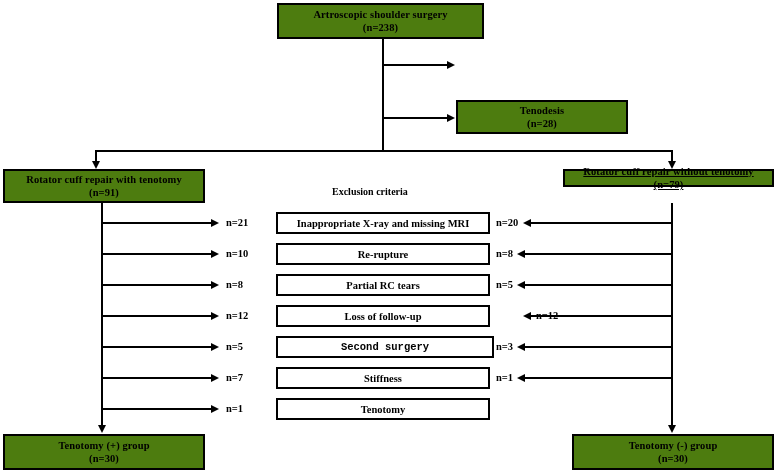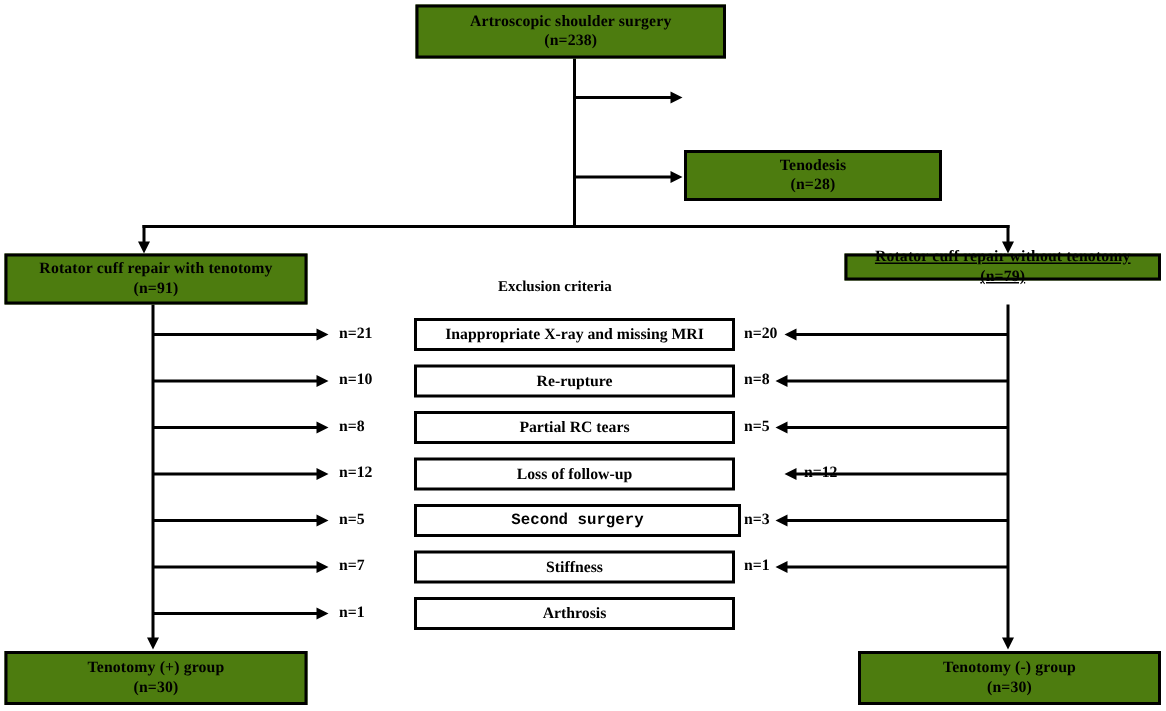--- a/index.html
+++ b/index.html
@@ -192,21 +192,21 @@
     <span>Stiffness</span>
   </div>
   <div class="hline" style="left:102px;top:377px;width:110px;"></div>
   <div class="arrow-r" style="left:211px;top:373.5px;"></div>
   <div class="nlabel left" style="left:226px;top:372px;">n=7</div>
   <div class="hline" style="left:524px;top:377px;width:148px;"></div>
   <div class="arrow-l" style="left:517px;top:373.5px;"></div>
   <div class="nlabel right" style="left:496px;top:372px;">n=1</div>
 
   <div class="exbox" style="left:276px;top:398px;width:214px;height:22px;">
-    <span>Arthrosis</span>
+    <span>Tenotomy</span>
   </div>
   <div class="hline" style="left:102px;top:408px;width:110px;"></div>
   <div class="arrow-r" style="left:211px;top:404.5px;"></div>
   <div class="nlabel left" style="left:226px;top:403px;">n=1</div>
 
   <div class="box" style="left:3px;top:434px;width:202px;height:36px;">
     <span class="l1">Tenotomy (+) group</span>
     <span class="l2">(n=30)</span>
   </div>
 

